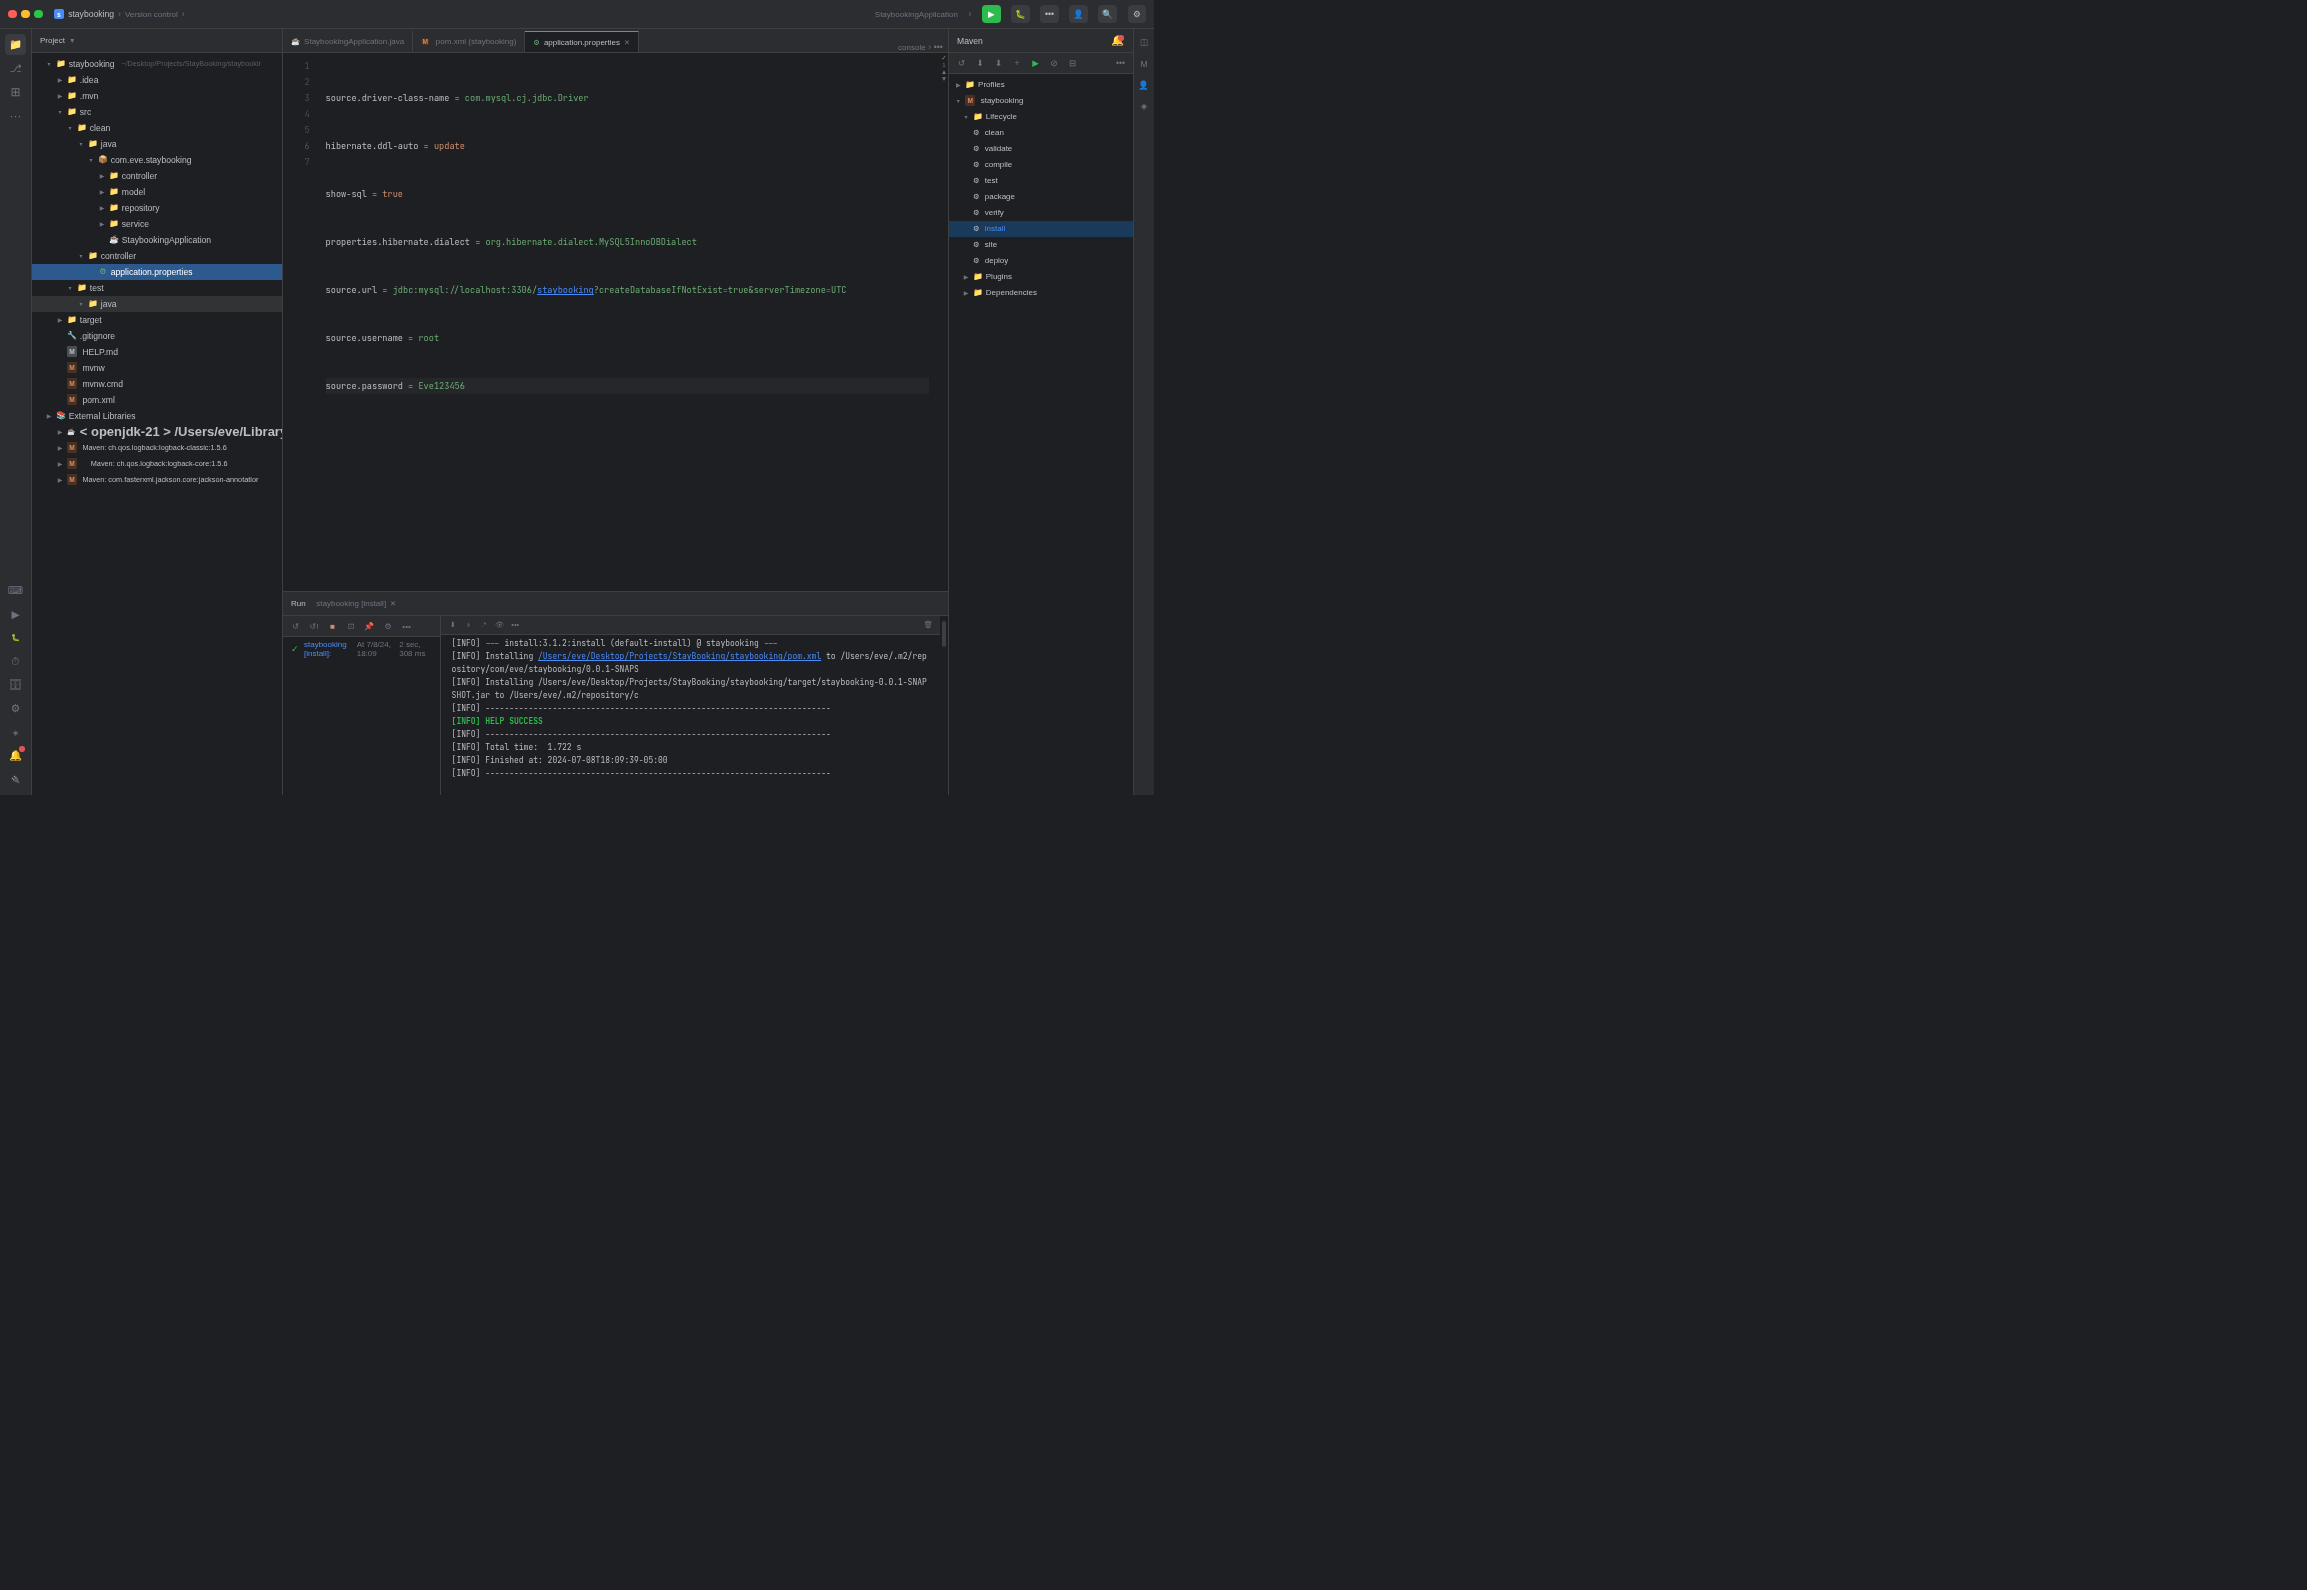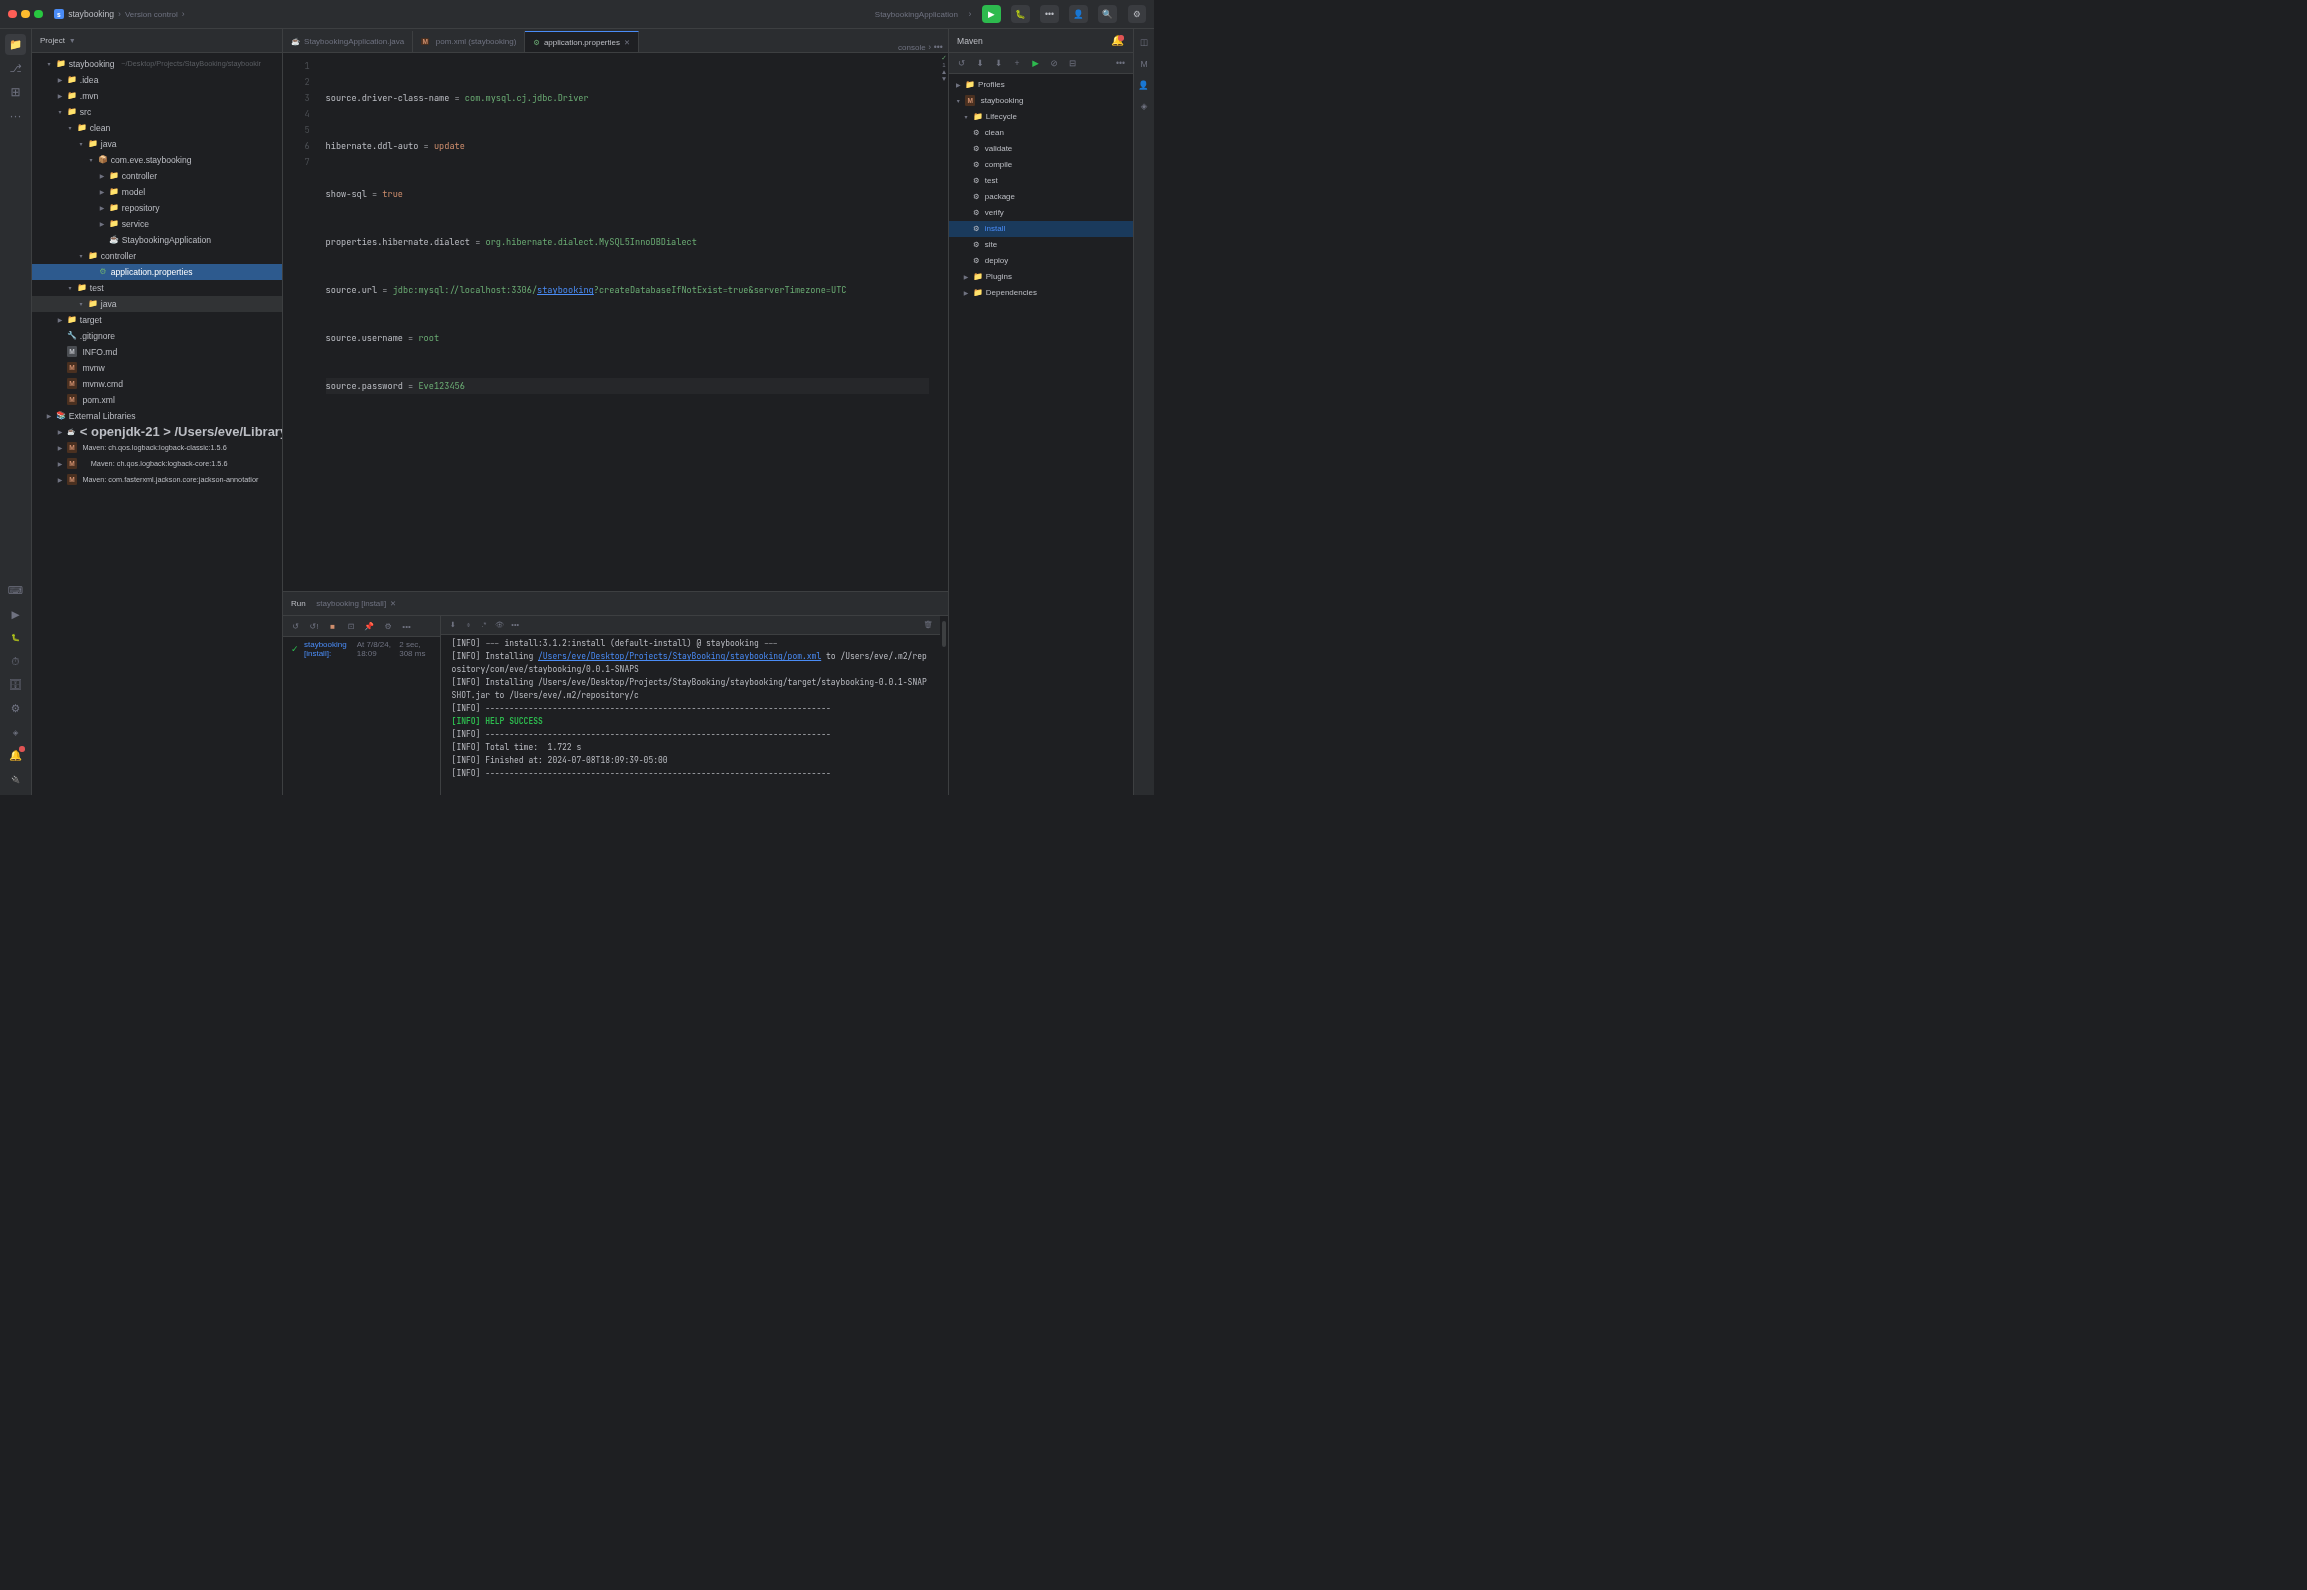--- a/index.html
+++ b/index.html
@@ -676,21 +676,21 @@
 
         <div class="tree-item indent-2">
           <span class="tree-arrow" style="visibility:hidden;">▶</span>
           <span class="tree-icon" style="color:#c8a84b;">🔧</span>
           <span>.gitignore</span>
         </div>
 
         <div class="tree-item indent-2">
           <span class="tree-arrow" style="visibility:hidden;">▶</span>
           <span class="tree-icon" style="color:#bcbec4;font-size:6.6px;font-weight:bold;background:#4a4d52;border-radius:1.3px;padding:0 1.3px;">M</span>
-          <span style="margin-left:2.6px;">INFO.md</span>
+          <span style="margin-left:2.6px;">HELP.md</span>
         </div>
 
         <div class="tree-item indent-2">
           <span class="tree-arrow" style="visibility:hidden;">▶</span>
           <span class="tree-icon" style="color:#cf8e6d;font-size:6.6px;font-weight:bold;background:#4a3020;border-radius:1.3px;padding:0 1.3px;">M</span>
           <span style="margin-left:2.6px;">mvnw</span>
         </div>
 
         <div class="tree-item indent-2">
           <span class="tree-arrow" style="visibility:hidden;">▶</span>

